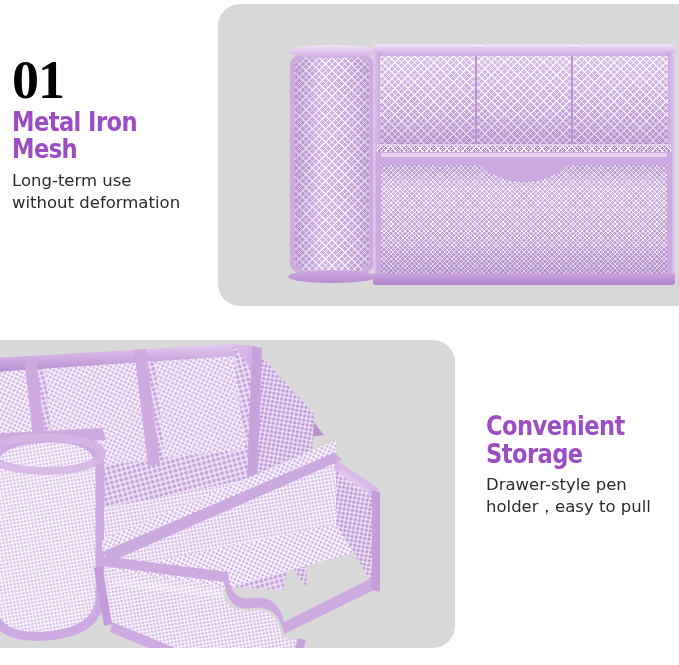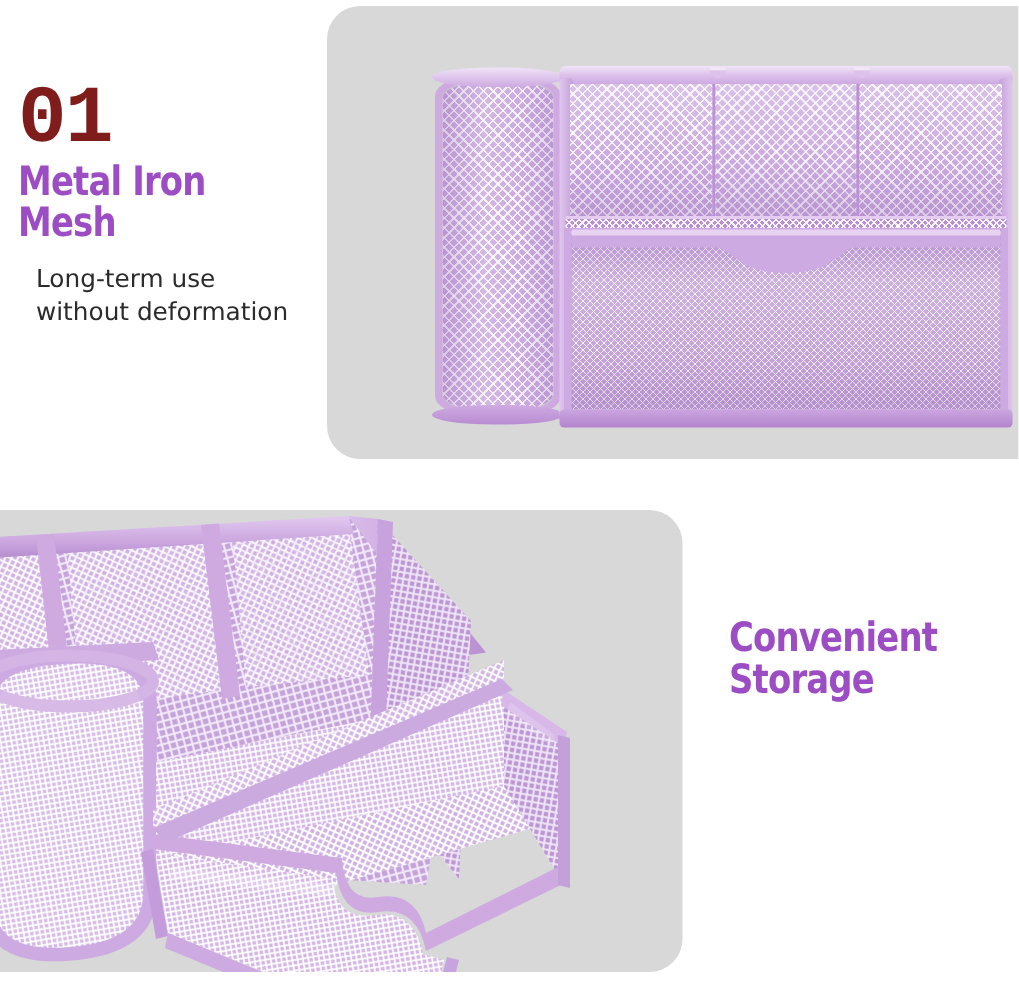--- a/index.html
+++ b/index.html
@@ -37,45 +37,45 @@
   }
 
   
   .callout {
     position: absolute;
   }
   .callout-01 { left: 12px;  top: 56px;  width: 200px; }
   .callout-02 { left: 486px; top: 412px; width: 186px; }
 
   .callout-number {
-    font-family: Liberation Mono, monospace;
+    font-family: Liberation Serif, serif;
     font-weight: bold;
     font-size: 54px;
     line-height: 0.92;
     letter-spacing: -1px;
-    color: #7f1d1d;
+    color: #000000;
     margin: 0 0 2px 0;
   }
   .callout-title {
     font-family: "DejaVu Sans Condensed", "Liberation Sans Narrow", "Liberation Sans", sans-serif;
     font-weight: bold;
     font-size: 27px;
     line-height: 1.02;
     letter-spacing: -0.6px;
     color: #9d4dc4;
     margin: 0 0 7px 0;
     transform: scaleX(0.93);
     transform-origin: left center;
   }
   .callout-body {
     font-family: "DejaVu Sans", sans-serif;
     font-size: 16.5px;
     line-height: 1.32;
     color: #2b2b2b;
-    margin: 12px;
+    margin: 0;
     white-space: pre-line;
   }
 
   
   
   .mesh {
     background-color: #c9a7de;
     background-image:
       repeating-linear-gradient(45deg,
         rgba(255,255,255,0.80) 0px, rgba(255,255,255,0.80) 1.1px,
@@ -413,13 +413,15 @@
 <div class="callout callout-01">
   <div class="callout-number">01</div>
   <div class="callout-title">Metal Iron Mesh</div>
   <div class="callout-body">Long-term use
 without deformation</div>
 </div>
 
 <div class="callout callout-02">
   <div class="callout-title" style="white-space:pre-line;">Convenient
 Storage</div>
+  <div class="callout-body">Drawer-style pen
+holder，easy to pull</div>
 </div>
 
 </body></html>

